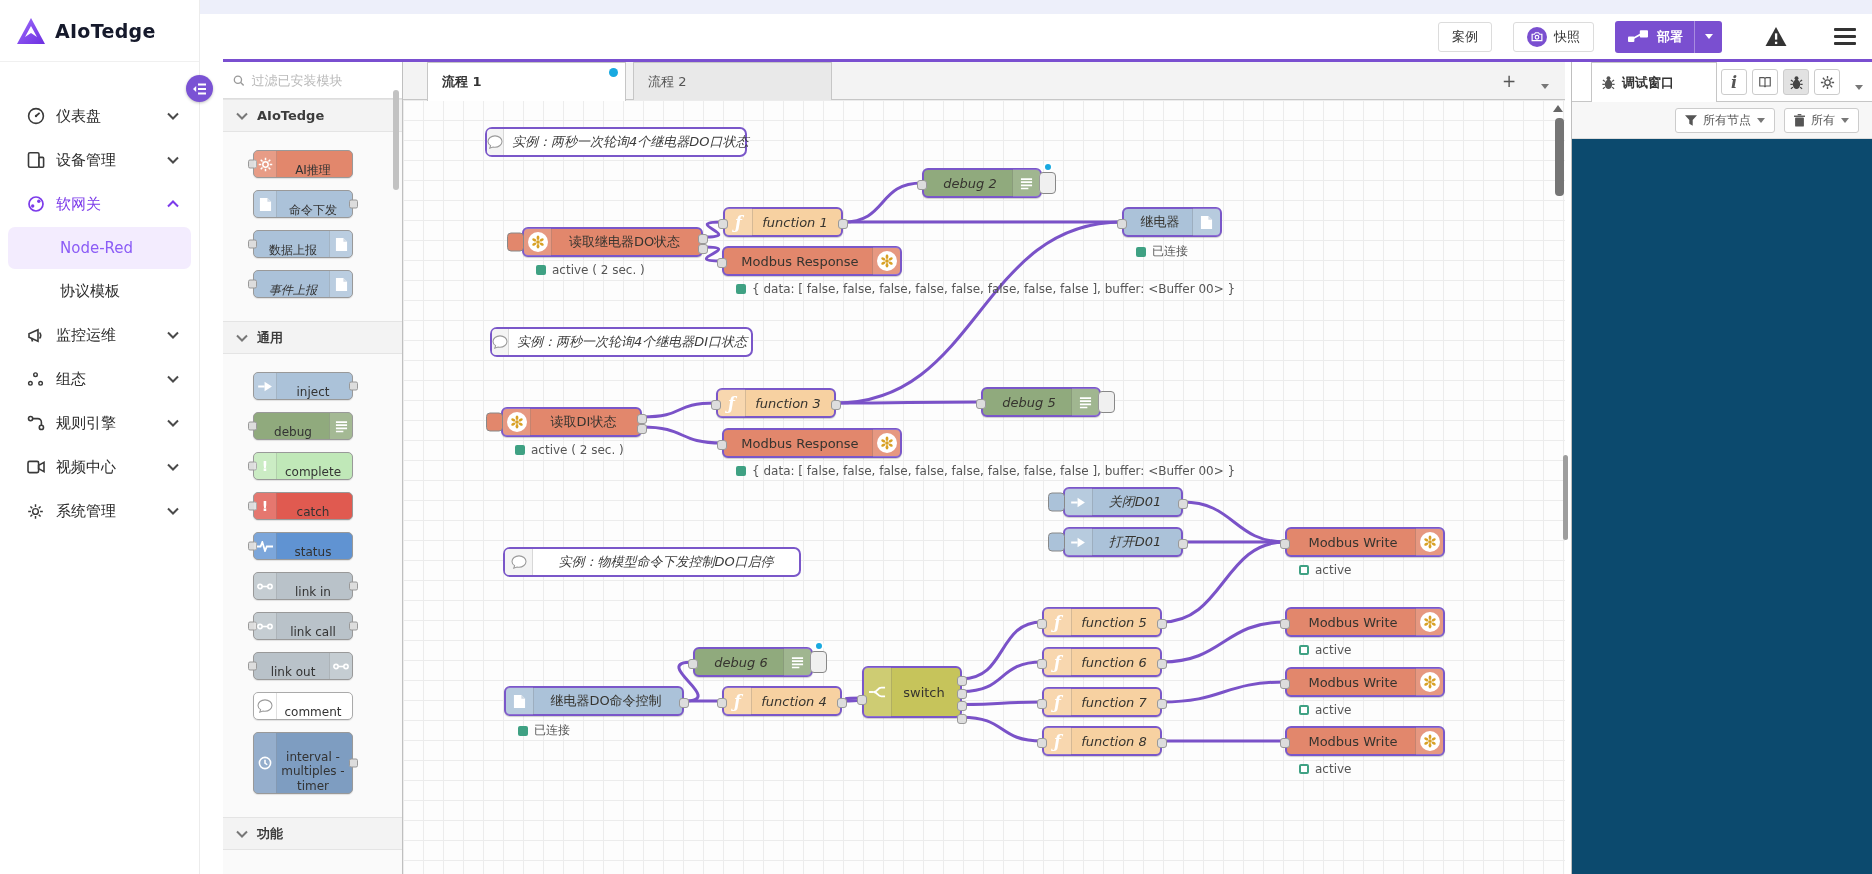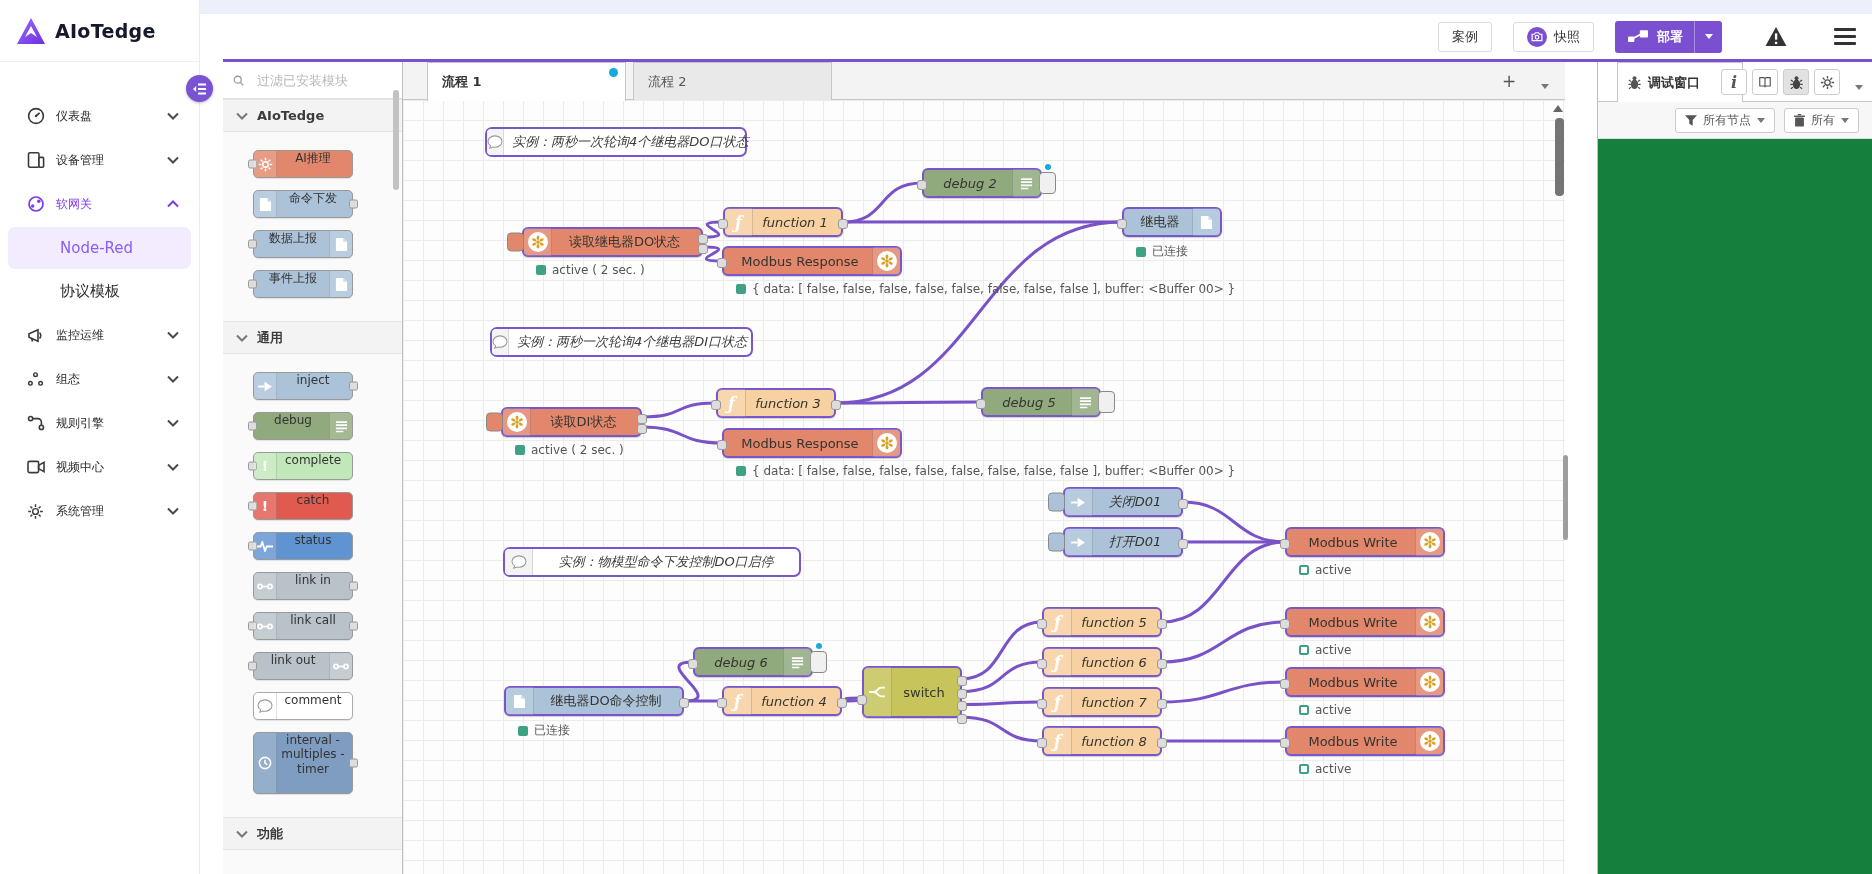--- a/index.html
+++ b/index.html
@@ -5,21 +5,21 @@
   * { margin:0; padding:0; box-sizing:border-box; }
   html,body { width:1872px; height:874px; overflow:hidden; font-family:"DejaVu Sans","Liberation Sans",sans-serif; }
   #app { position:relative; width:1872px; height:874px; background:#fff; }
 
   
   #sidebar { position:absolute; left:0; top:0; width:200px; height:874px; background:#fff; border-right:1px solid #ececec; z-index:20; }
   .logo-row { height:62px; display:flex; align-items:center; padding-left:16px; gap:9px; border-bottom:1px solid #f0f0f0; }
   .logo-mark { width:30px; height:28px; }
   .logo-text { font-size:19px; font-weight:bold; color:#15192b; letter-spacing:.3px; }
   #sidebar-menu { margin-top:32px; }
-  .menu-item { height:44px; display:flex; align-items:center; padding:0 20px 0 26px; font-size:12px; color:#2b2b2b; cursor:pointer; }
+  .menu-item { height:44px; display:flex; align-items:center; padding:0 20px 0 26px; font-size:15px; color:#2b2b2b; cursor:pointer; }
   .menu-item .mi-icon { width:19px; height:19px; margin-right:11px; color:#3a3a3a; display:flex; align-items:center; justify-content:center; }
   .menu-item .chev { margin-left:auto; color:#4a4a4a; display:flex; }
   .menu-item.active { color:#7c3bea; }
   .menu-item.active .mi-icon, .menu-item.active .chev { color:#7c3bea; }
   .submenu-item { height:42px; display:flex; align-items:center; padding-left:52px; font-size:15px; color:#2b2b2b; margin:1px 8px; border-radius:7px; cursor:pointer; }
   .submenu-item.active { background:#f3ecfe; color:#8b5cf6; }
   #collapse-btn { position:absolute; left:186px; top:75px; width:27px; height:27px; border-radius:50%; background:#7a52d4; display:flex; align-items:center; justify-content:center; z-index:40; box-shadow:0 1px 3px rgba(0,0,0,.25); cursor:pointer; }
 
   
   #main { position:absolute; left:200px; top:0; width:1672px; height:874px; background:#fff; }
@@ -34,26 +34,26 @@
   .warn-wrap { margin-left:42px; display:flex; cursor:pointer; }
   .ham { margin-left:46px; width:22px; display:flex; flex-direction:column; gap:4px; cursor:pointer; }
   .ham div { height:3px; background:#333; border-radius:1px; }
   .purple-line { position:absolute; left:23px; right:0; top:59px; height:3px; background:#7a4fd0; z-index:5; }
 
   
   #editor { position:absolute; left:23px; right:0; top:62px; bottom:0; }
 
   
   #palette { position:absolute; left:0; top:0; width:180px; bottom:0; background:#fafafa; border-right:1px solid #bfbfbf; overflow:hidden; }
-  .pal-search { height:37px; border-bottom:1px solid #ddd; background:#fff; display:flex; align-items:center; gap:13px; padding:0 10px; }
+  .pal-search { height:37px; border-bottom:1px solid #ddd; background:#fff; display:flex; align-items:center; gap:7px; padding:0 10px; }
   .pal-search input { border:none; outline:none; width:100%; font-size:13px; color:#444; background:transparent; font-family:inherit; }
   .pal-search input::placeholder { color:#b9b9b9; }
   .pal-cat { height:33px; background:#f3f3f3; border-top:1px solid #e4e4e4; border-bottom:1px solid #e4e4e4; display:flex; align-items:center; gap:9px; padding-left:13px; font-size:13px; font-weight:bold; color:#3c3c3c; cursor:pointer; }
   .pal-body { padding:18px 0 23px 30px; display:flex; flex-direction:column; gap:12px; }
-  .pnode { position:relative; width:100px; height:28px; border:1px solid #999; border-radius:5px; font-size:12px; color:#333; display:flex; align-items:flex-start; justify-content:center; box-shadow:0 1px 1px rgba(0,0,0,.1); cursor:grab; }
+  .pnode { position:relative; width:100px; height:28px; border:1px solid #999; border-radius:5px; font-size:12px; color:#333; display:flex; align-items:flex-end; justify-content:center; box-shadow:0 1px 1px rgba(0,0,0,.1); cursor:grab; }
   .pnode.tall { height:62px; }
   .pnode .plabel { z-index:1; line-height:1.2; text-align:center; padding:0 3px; }
   .pnode .plabel.haslefticon { margin-left:20px; }
   .pnode .plabel.hasrighticon { margin-right:20px; }
   .pic { position:absolute; top:0; bottom:0; width:23px; display:flex; align-items:center; justify-content:center; }
   .pic.left { left:0; border-right:1px solid rgba(0,0,0,.12); background:rgba(255,255,255,.18); border-radius:4px 0 0 4px; }
   .pic.right { right:0; border-left:1px solid rgba(0,0,0,.12); background:rgba(255,255,255,.18); border-radius:0 4px 4px 0; }
   .pnub { position:absolute; width:9px; height:9px; background:#ddd; border:1px solid #999; border-radius:2px; top:50%; transform:translateY(-50%); }
   .pnub.left { left:-6px; } .pnub.right { right:-6px; }
   .pal-scroll { position:absolute; right:3px; top:28px; width:6px; height:100px; background:#c2c2c2; border-radius:3px; }
@@ -88,21 +88,21 @@
   .comment .clabel { flex:1; display:flex; align-items:center; justify-content:center; font-style:italic; font-size:13px; color:#3c3c3c; white-space:nowrap; padding:0 8px; }
   .status { position:absolute; display:flex; align-items:center; gap:6px; font-size:12px; color:#555; white-space:nowrap; z-index:2; }
   .sq { width:10px; height:10px; border-radius:2px; flex:none; }
   .sq.solid { background:#3fa183; }
   .sq.hollow { width:10px; height:10px; background:#fff; border:2.5px solid #3fa183; }
   .vscroll-arrow { position:absolute; right:2px; top:5px; width:0; height:0; border-left:5px solid transparent; border-right:5px solid transparent; border-bottom:7px solid #666; }
   .vscroll-thumb { position:absolute; right:1px; top:17px; width:9px; height:78px; background:#757575; border-radius:4px; }
   .mid-scroll { position:absolute; width:5px; height:85px; background:#9e9e9e; border-radius:3px; z-index:6; }
 
   
-  #debugpanel { position:absolute; right:0; width:275px; top:0; bottom:0; background:#15803d; border-left:1px solid #bfbfbf; }
+  #debugpanel { position:absolute; right:0; width:301px; top:0; bottom:0; background:#0c4a6e; border-left:1px solid #bfbfbf; }
   .dbg-head { position:relative; height:40px; border-bottom:1px solid #c6c6c6; background:#fff; }
   .dbg-tab { position:absolute; left:19px; top:0; height:40px; width:126px; border:1px solid #c6c6c6; border-bottom:none; background:#fff; display:flex; align-items:center; gap:7px; padding-left:10px; font-size:13px; font-weight:bold; color:#333; }
   .dbg-btns { position:absolute; right:32px; top:7px; display:flex; gap:5px; }
   .dbtn { width:26px; height:26px; border:1px solid #ccc; border-radius:3px; background:#fff; display:flex; align-items:center; justify-content:center; cursor:pointer; }
   .dbtn.active { background:#e2e2e2; }
   .dbg-caret { position:absolute; right:9px; top:13px; color:#666; cursor:pointer; }
   .dbg-filter { height:37px; background:#f7f7f7; border-bottom:1px solid #ddd; display:flex; align-items:center; justify-content:flex-end; gap:9px; padding-right:13px; }
   .fbtn { height:25px; border:1px solid #ccc; border-radius:3px; background:#fff; display:flex; align-items:center; gap:6px; padding:0 9px; font-size:12px; color:#555; cursor:pointer; }
   .caret-down { display:inline-block; width:0; height:0; border-left:4px solid transparent; border-right:4px solid transparent; border-top:5px solid #777; }
 </style>
@@ -343,21 +343,21 @@
               <div class="pnode" style="background: rgb(171, 194, 217);">
                 <span class="pnub left"></span>
                 <span class="pic right">
                   <svg width="13" height="15" viewBox="0 0 14 16">
                     <path d="M1 1h8l4 4v10H1z" fill="#fff"></path>
                     <path d="M9 1v4h4z" fill="#cfd9e4"></path>
                   </svg>
                 </span>
                 <span class="plabel hasrighticon">数据上报</span>
               </div>
-              <div class="pnode" style="background: rgb(171, 194, 217);">
+              <div class="pnode" style="background: rgb(171, 194, 217); font-style: italic;">
                 <span class="pnub left"></span>
                 <span class="pic right">
                   <svg width="13" height="15" viewBox="0 0 14 16">
                     <path d="M1 1h8l4 4v10H1z" fill="#fff"></path>
                     <path d="M9 1v4h4z" fill="#cfd9e4"></path>
                   </svg>
                 </span>
                 <span class="plabel hasrighticon">事件上报</span>
               </div>
             </div>

